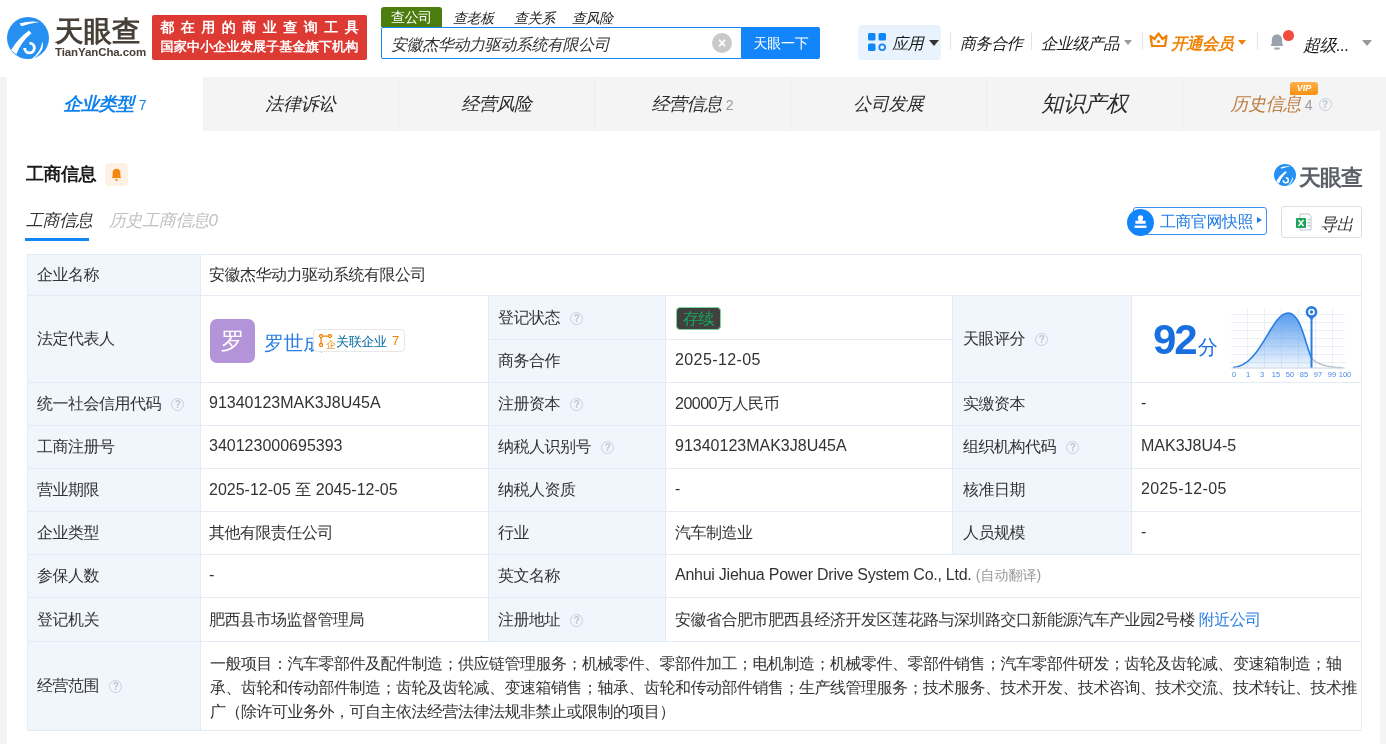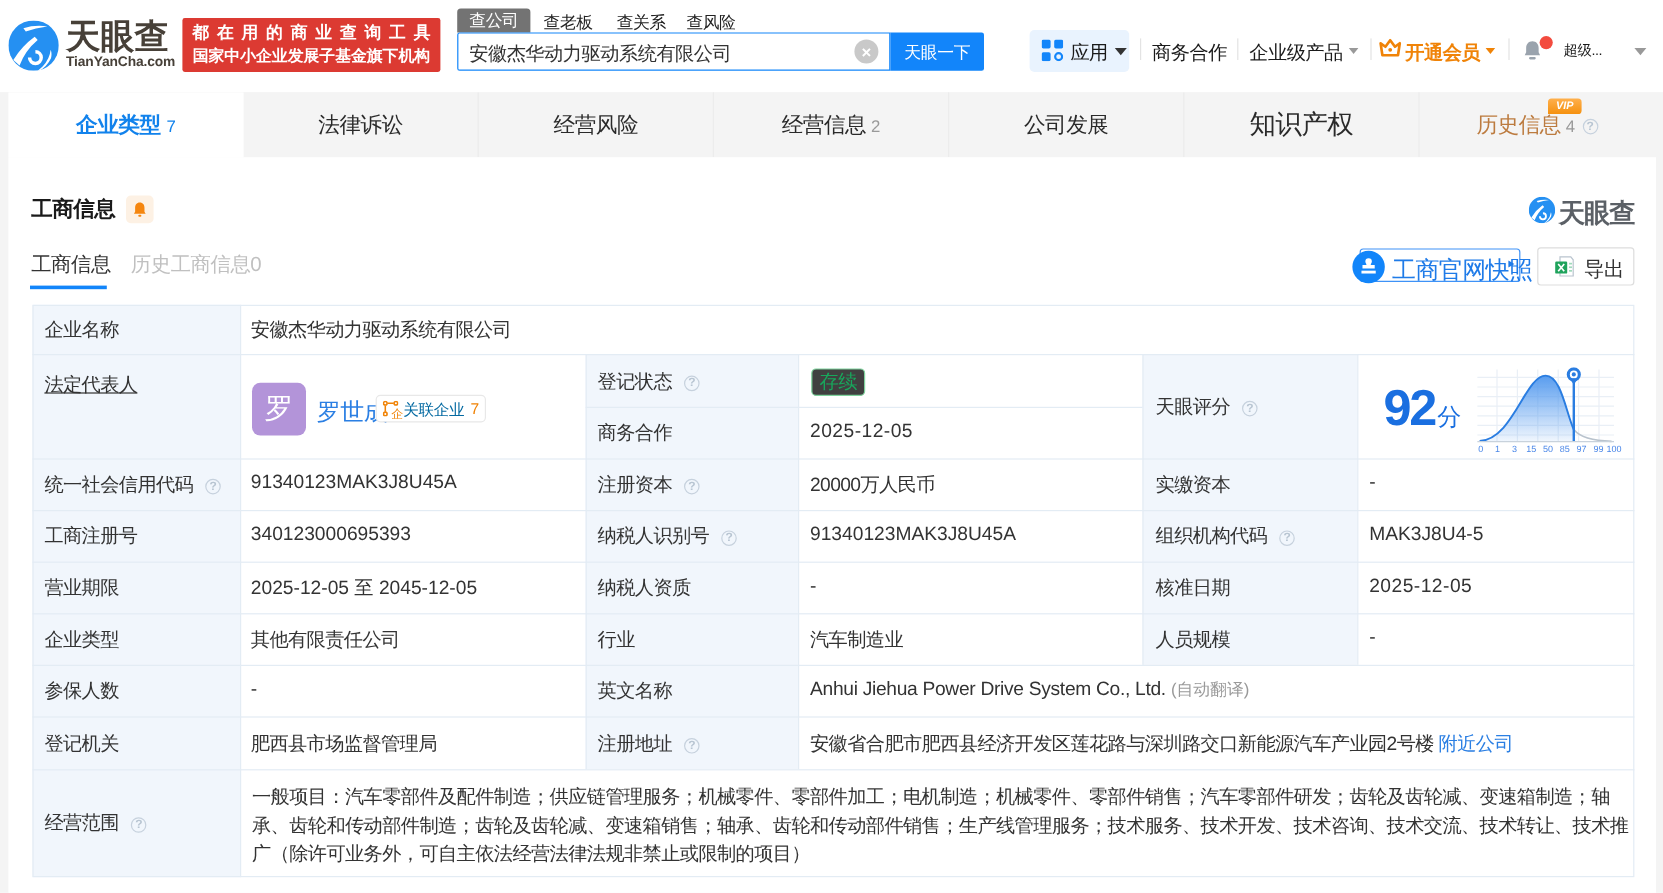--- a/index.html
+++ b/index.html
@@ -1,19 +1,19 @@
 <!DOCTYPE html>
 <html><head>
 <meta charset="utf-8">
 <style>
 * { margin:0; padding:0; box-sizing:border-box; }
 html,body { width:1386px; height:744px; overflow:hidden; }
 body { background:#f4f4f4; font-family:"Liberation Sans", sans-serif; color:#333; }
 .abs { position:absolute; }
-.cjk { letter-spacing:-0.4px; }
+.cjk { letter-spacing:-0.4px;font-style:italic; }
 .lbl { font-size:16px; color:#333; letter-spacing:-0.5px; white-space:nowrap; }
 .val { font-size:16px; color:#333; letter-spacing:-0.5px; white-space:nowrap; }
 .qm { display:inline-block; width:13px; height:13px; border:1px solid #c6d1dd; border-radius:50%; color:#b8c5d2; font-size:10px; line-height:11px; text-align:center; vertical-align:1px; margin-left:6px; font-weight:bold; }
 </style>
 </head>
 <body>
 
 <div class="abs" style="left:0;top:0;width:1386px;height:77px;background:#fff;"></div>
 <div class="abs" id="hdr-logo" style="left:7px;top:17px;width:42px;height:42px;">
 <svg width="42" height="42" viewBox="0 0 42 42">
@@ -24,21 +24,21 @@
 <path d="M 22.5 43.5 Q 31.5 40 35.5 31.5 Q 36.5 27.5 35.2 24.5 Q 34.5 32 28.5 38.5 Q 25.5 41.3 22.5 43.5 Z" fill="#fff"></path>
 </svg>
 </div>
 <div class="abs" style="left:55px;top:19px;font-size:28.5px;line-height:25px;font-weight:bold;color:#474038;letter-spacing:0px;">天眼查</div>
 <div class="abs" style="left:55px;top:46px;font-size:11.5px;font-weight:bold;color:#474038;letter-spacing:-0.1px;">TianYanCha.com</div>
 <div class="abs" style="left:152px;top:15px;width:215px;height:45px;background:#dc3a32;border-radius:2px;color:#fff;text-align:center;">
   <div style="font-size:14px;letter-spacing:6.5px;text-indent:6.5px;margin:4px 0 1px 0;font-weight:bold;white-space:nowrap;">都在用的商业查询工具</div>
   <div style="font-size:13.2px;letter-spacing:0px;font-weight:bold;white-space:nowrap;">国家中小企业发展子基金旗下机构</div>
 </div>
 
-<div class="abs" style="left:381px;top:7px;width:61px;height:20px;background:#737373;color:#fff;font-size:14px;text-align:center;line-height:20px;letter-spacing:-0.4px;border-radius:3px 3px 0 0;">查公司</div>
+<div class="abs" style="left:381px;top:7px;width:61px;height:20px;background:#4d7c0f;color:#fff;font-size:14px;text-align:center;line-height:20px;letter-spacing:-0.4px;border-radius:3px 3px 0 0;">查公司</div>
 <div class="abs cjk" style="left:453px;top:10px;font-size:14px;color:#222;">查老板</div>
 <div class="abs cjk" style="left:514px;top:10px;font-size:14px;color:#222;">查关系</div>
 <div class="abs cjk" style="left:572px;top:10px;font-size:14px;color:#222;">查风险</div>
 
 <div class="abs" style="left:381px;top:27px;width:361px;height:32px;background:#fff;border:1.5px solid #1285fa;border-radius:2px 0 0 2px;"></div>
 <div class="abs cjk" style="left:391px;top:35px;font-size:16px;color:#333;">安徽杰华动力驱动系统有限公司</div>
 <div class="abs" style="left:712px;top:33px;width:20px;height:20px;border-radius:50%;background:#c9c9c9;color:#fff;text-align:center;line-height:20px;font-size:14px;font-weight:bold;">×</div>
 <div class="abs" style="left:742px;top:27px;width:78px;height:32px;background:#1285fa;border-radius:0 2px 2px 0;color:#fff;font-size:14px;text-align:center;line-height:32px;letter-spacing:-0.3px;">天眼一下</div>
 
 <div class="abs" style="left:858px;top:25px;width:83px;height:35px;background:#e9f3fe;border-radius:4px;"></div>
@@ -67,21 +67,21 @@
 <div class="abs cjk" style="left:1171px;top:34px;font-size:16px;color:#f08307;font-weight:bold;">开通会员</div>
 <div class="abs" style="left:1238px;top:40px;width:0;height:0;border:4.5px solid transparent;border-top:5.5px solid #f08307;"></div>
 <div class="abs" style="left:1257px;top:32px;width:1px;height:18px;background:#e3e3e3;"></div>
 <div class="abs" id="bell" style="left:1269px;top:33px;width:16px;height:18px;">
 <svg width="16" height="18" viewBox="0 0 20 22">
 <path d="M 10 1.5 C 6 1.5 3.5 4.5 3.5 8.5 L 3.5 13 L 2 16 L 18 16 L 16.5 13 L 16.5 8.5 C 16.5 4.5 14 1.5 10 1.5 Z" fill="#9aa3ad"></path>
 <rect x="6.5" y="18" width="7" height="2.5" rx="1.2" fill="#9aa3ad"></rect>
 </svg>
 </div>
 <div class="abs" style="left:1282.5px;top:29.5px;width:11px;height:11px;border-radius:50%;background:#f34b3e;"></div>
-<div class="abs cjk" style="left:1303px;top:34px;font-size:12px;color:#1a1a1a;">超级...</div>
+<div class="abs cjk" style="left:1303px;top:34px;font-size:17px;color:#1a1a1a;">超级...</div>
 <div class="abs" style="left:1362px;top:40px;width:0;height:0;border:5px solid transparent;border-top:6px solid #999;"></div>
 
 <div class="abs" id="tabbar" style="left:0;top:77px;width:1386px;height:54px;background:#f4f4f4;"></div>
 <div class="abs" style="left:7px;top:77px;width:196px;height:54px;background:#fff;text-align:center;line-height:54px;">
   <span class="cjk" style="font-size:18px;font-weight:bold;color:#1182ec;">企业类型</span><span style="font-size:14px;color:#1182ec;margin-left:5px;">7</span>
 </div>
 <div class="abs cjk" style="left:203px;top:77px;width:196px;height:54px;text-align:center;line-height:54px;font-size:18px;color:#2a2a2a;border-right:1px solid #ececec;">法律诉讼</div>
 <div class="abs cjk" style="left:399px;top:77px;width:196px;height:54px;text-align:center;line-height:54px;font-size:18px;color:#2a2a2a;border-right:1px solid #ececec;">经营风险</div>
 <div class="abs" style="left:595px;top:77px;width:196px;height:54px;text-align:center;line-height:54px;border-right:1px solid #ececec;">
   <span class="cjk" style="font-size:18px;color:#2a2a2a;">经营信息</span><span style="font-size:14px;color:#999;margin-left:4px;">2</span>
@@ -112,21 +112,21 @@
 <path d="M 22.5 43.5 Q 31.5 40 35.5 31.5 Q 36.5 27.5 35.2 24.5 Q 34.5 32 28.5 38.5 Q 25.5 41.3 22.5 43.5 Z" fill="#fff"></path>
 </svg>
 </div>
 <div class="abs" style="left:1299px;top:163px;font-size:22px;font-weight:bold;color:#5b6066;letter-spacing:-1px;">天眼查</div>
 
 <div class="abs cjk" style="left:26px;top:209px;font-size:17px;color:#333;">工商信息</div>
 <div class="abs cjk" style="left:109px;top:209px;font-size:17px;color:#c0c0c0;">历史工商信息0</div>
 <div class="abs" style="left:25px;top:238px;width:64px;height:3px;background:#1285fa;"></div>
 
 <div class="abs" style="left:1133px;top:207px;width:134px;height:28px;border:1px solid #3e92f7;border-radius:3px;background:#fff;"></div>
-<div class="abs" style="left:1160px;top:212px;font-size:20px;color:#1f7be8;letter-spacing:-0.5px;">工商官网快照</div>
+<div class="abs" style="left:1160px;top:212px;font-size:16px;color:#1f7be8;letter-spacing:-0.5px;">工商官网快照</div>
 <div class="abs" style="left:1257px;top:217px;width:0;height:0;border:3.5px solid transparent;border-left:5.5px solid #1f7be8;"></div>
 <div class="abs" style="left:1127px;top:209px;width:27px;height:27px;border-radius:50%;background:#1285fa;">
 <svg width="17" height="17" viewBox="0 0 20 20" style="margin:5px;">
 <path d="M 10 1.5 a 3.2 3.2 0 0 1 3.2 3.2 c 0 1.5 -1.1 2.1 -1.1 3.3 l 3.9 0 l 0 3.4 l -12 0 l 0 -3.4 l 3.9 0 c 0 -1.2 -1.1 -1.8 -1.1 -3.3 a 3.2 3.2 0 0 1 3.2 -3.2 Z" fill="#fff"></path>
 <rect x="3" y="13.6" width="14" height="2.8" fill="#fff"></rect>
 </svg>
 </div>
 <div class="abs" style="left:1281px;top:206px;width:81px;height:32px;border:1px solid #ddd;border-radius:3px;background:#fff;"></div>
 <div class="abs" id="xls" style="left:1295px;top:213px;width:18px;height:18px;">
 <svg width="18" height="18" viewBox="0 0 18 18">
@@ -156,21 +156,21 @@
 <div class="abs" style="left:27px;top:597px;width:1335px;height:1px;background:#e3ecf4;"></div>
 <div class="abs" style="left:27px;top:641px;width:1335px;height:1px;background:#e3ecf4;"></div>
 
 <div class="abs" style="left:200px;top:254px;width:1px;height:477px;background:#e3ecf4;"></div>
 <div class="abs" style="left:488px;top:295px;width:1px;height:346px;background:#e3ecf4;"></div>
 <div class="abs" style="left:665px;top:295px;width:1px;height:346px;background:#e3ecf4;"></div>
 <div class="abs" style="left:952px;top:295px;width:1px;height:259px;background:#e3ecf4;"></div>
 <div class="abs" style="left:1131px;top:295px;width:1px;height:259px;background:#e3ecf4;"></div>
 
 <div class="abs lbl" style="left:37px;top:265px;">企业名称</div>
-<div class="abs lbl" style="left:37px;top:311px;text-decoration:underline;">法定代表人</div>
+<div class="abs lbl" style="left:37px;top:329px;">法定代表人</div>
 <div class="abs lbl" style="left:37px;top:394px;">统一社会信用代码 <span class="qm">?</span></div>
 <div class="abs lbl" style="left:37px;top:437px;">工商注册号</div>
 <div class="abs lbl" style="left:37px;top:480px;">营业期限</div>
 <div class="abs lbl" style="left:37px;top:523px;">企业类型</div>
 <div class="abs lbl" style="left:37px;top:566px;">参保人数</div>
 <div class="abs lbl" style="left:37px;top:610px;">登记机关</div>
 <div class="abs lbl" style="left:37px;top:676px;">经营范围 <span class="qm">?</span></div>
 
 <div class="abs val" style="left:209px;top:265px;">安徽杰华动力驱动系统有限公司</div>
 <div class="abs" style="left:210px;top:319px;width:45px;height:44px;background:#b394d9;border-radius:7px;color:#fff;font-size:24px;text-align:center;line-height:44px;">罗</div>

